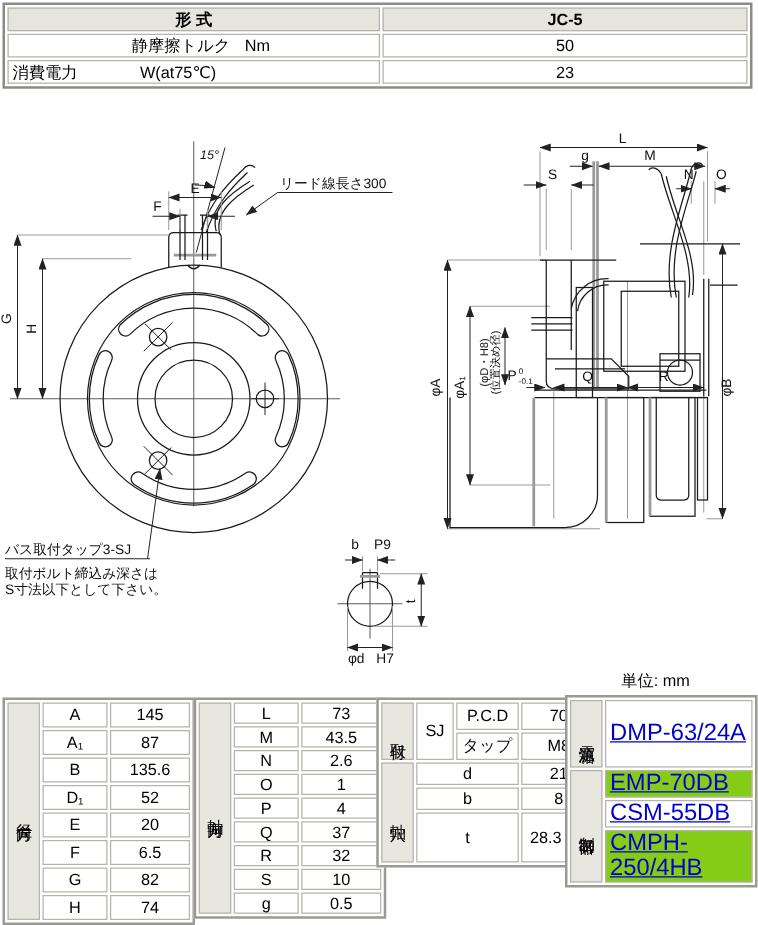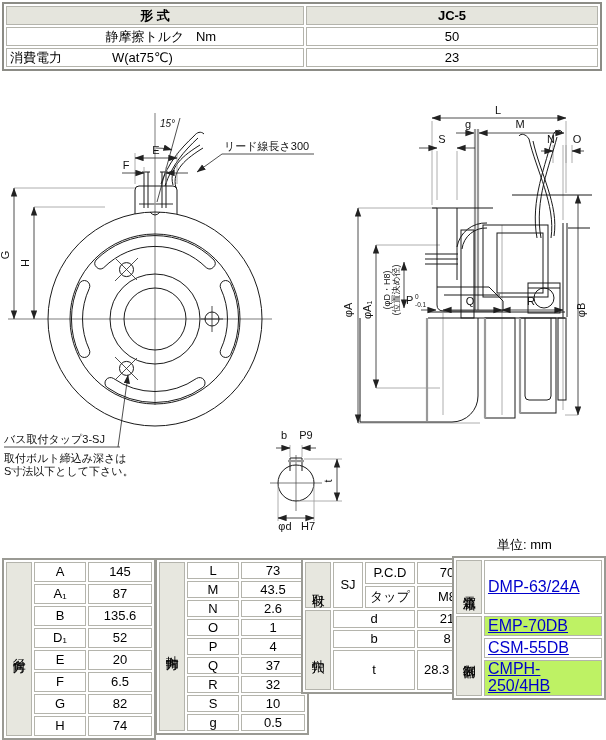--- a/index.html
+++ b/index.html
@@ -12,22 +12,22 @@
   table.spec{border:2px solid #8c8c86;}
   table.dim{border:2px solid #9a9a94;}
   td{border:1px solid #b4b4ac;background:#fff;font-size:13px;line-height:1.05;
      padding:0 3px;vertical-align:middle;}
   td.hdr{background:#e5e5dd;text-align:center;font-weight:bold;}
   td.val{text-align:center;}
   td.param{text-align:center;}
   .vlabel{background:#e7e7df;text-align:center;writing-mode:vertical-rl;
           text-orientation:upright;letter-spacing:1px;font-size:13px;padding:2px 3px;}
   .speclabel{display:inline-block;width:102px;}
-  a.plink{color:#0000cc;text-decoration:underline;font-size:16px;}
-  td.tint{background:#bef264;}
+  a.plink{color:#0000cc;text-decoration:underline;font-size:19px;}
+  td.tint{background:#84cc16;}
   .tolwrap{display:inline-flex;flex-direction:column;font-size:9px;line-height:1.1;
            vertical-align:middle;margin-left:3px;text-align:left;}
   .tval{font-size:13px;vertical-align:middle;}
 
   
   svg text{font-family:"Liberation Sans","DejaVu Sans",sans-serif;fill:#111;}
   .body-ln{stroke:#1a1a1a;stroke-width:1;fill:none;}
   .dim-ln{stroke:#222;stroke-width:.8;fill:none;}
   .ext-ln{stroke:#999;stroke-width:.8;fill:none;}
   .gray-th{stroke:#999;stroke-width:2.2;fill:none;}

